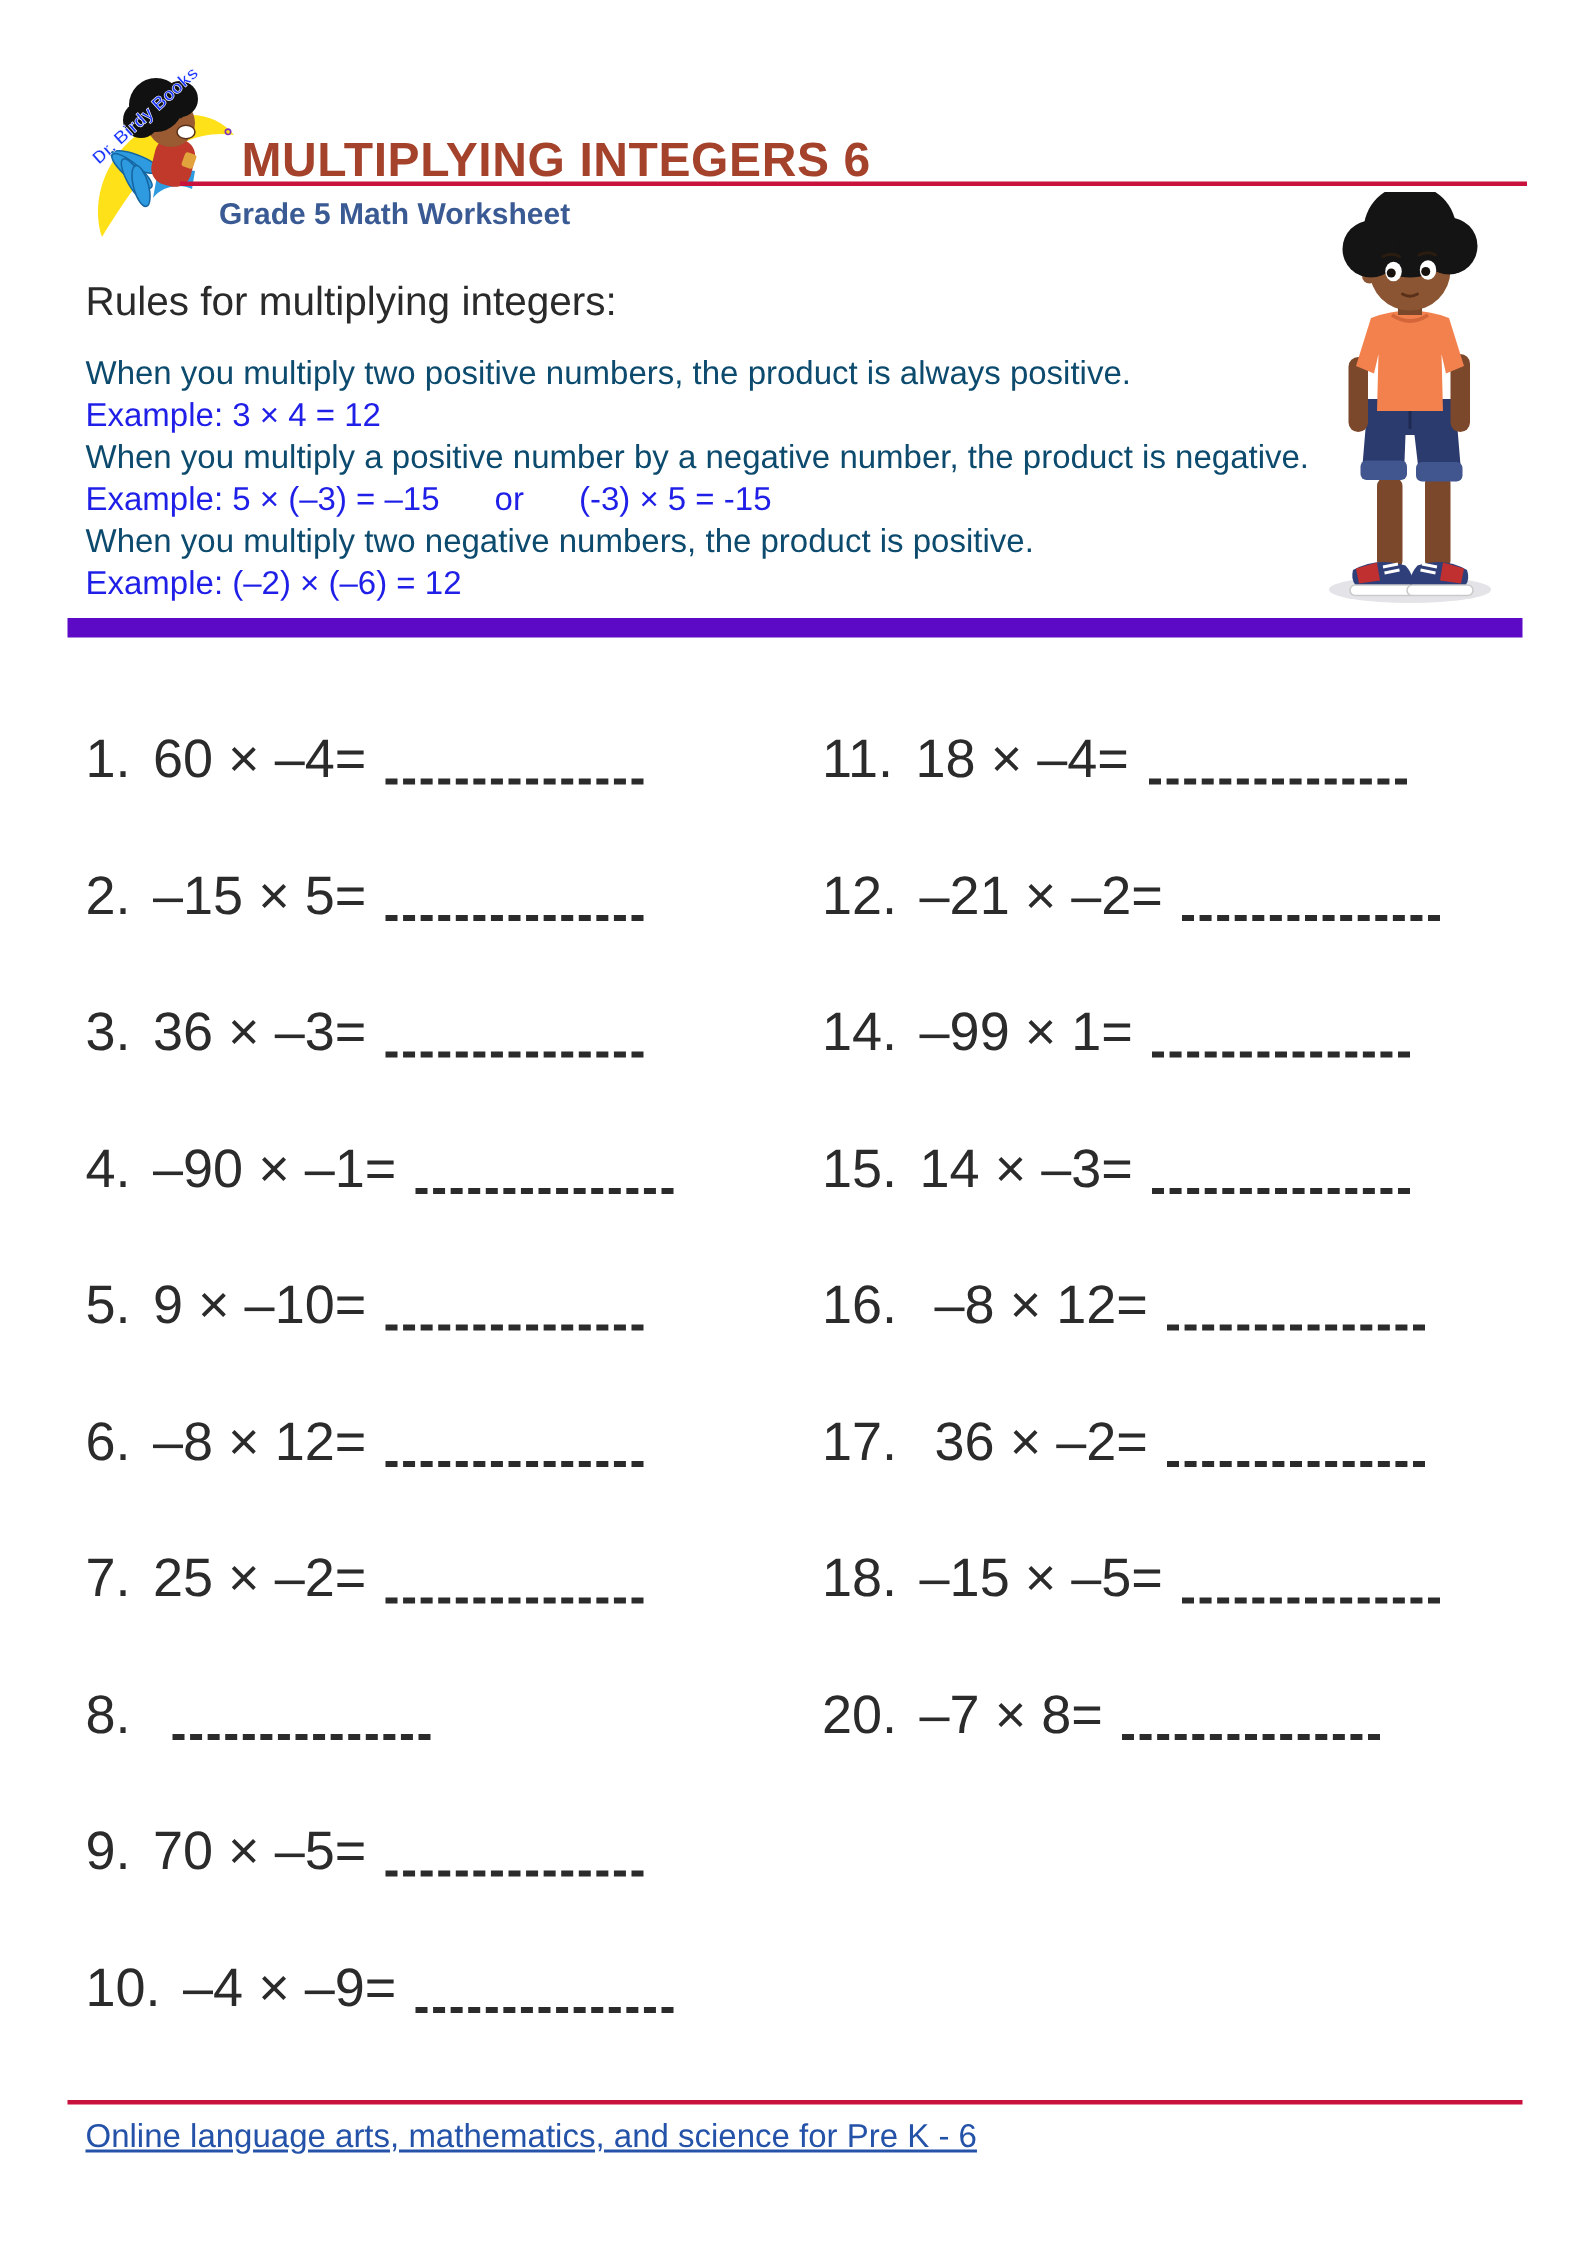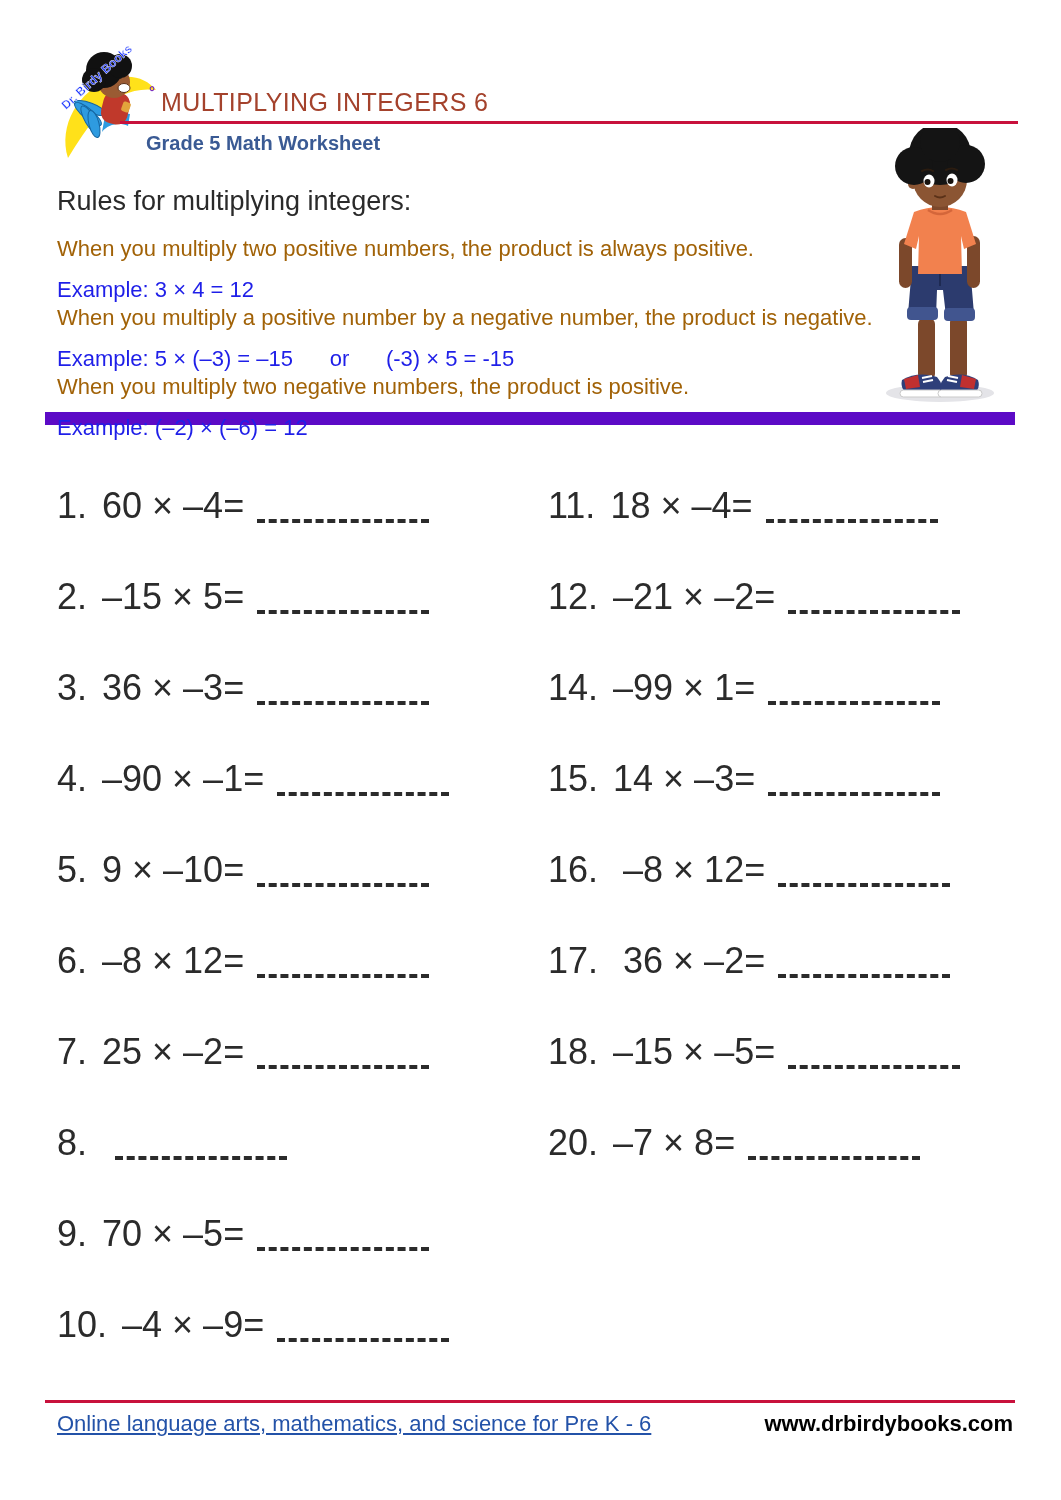--- a/index.html
+++ b/index.html
@@ -3,32 +3,32 @@
 <meta charset="utf-8">
 <style>
   html,body { margin:0; padding:0; background:#fff; }
   .page {
     position:relative; width:1061px; height:1500px; background:#ffffff;
     font-family:"Liberation Sans", sans-serif; overflow:hidden;
   }
   
   .logo { position:absolute; left:50px; top:44px; width:138px; height:142px; }
   .tm-mark { position:absolute; left:149px; top:83px; font-size:15px; color:#7B2FBE; font-weight:bold; }
-  .title { position:absolute; left:161px; top:88px; font-size:25px; font-weight:normal;
+  .title { position:absolute; left:161px; top:88px; font-size:32px; font-weight:bold;
            color:#A4422C; letter-spacing:0.4px; margin:0; }
   .hr-top { position:absolute; left:120px; top:121px; width:898px; height:3px; background:#C8113C; }
   .subtitle { position:absolute; left:146px; top:132px; font-size:20px; font-weight:bold;
               color:#3A5A94; margin:0; }
   
   .boy { position:absolute; left:866px; top:128px; width:150px; height:282px; z-index:1; }
   
   .rules { position:absolute; left:57px; top:186px; width:930px; z-index:3; }
   .rules h3 { margin:0 0 18px 0; font-size:27px; font-weight:500; color:#2a2a2a; }
-  .rline { margin:0; font-size:22px; line-height:28px; color:#a16207; white-space:nowrap; }
-  .rline.example { color:#1F1FE8;margin-top:13px; }
+  .rline { margin:0; font-size:22px; line-height:28px; color:#0c4a6e; white-space:nowrap; }
+  .rline.example { color:#1F1FE8; }
   
   .purple-bar { position:absolute; left:45px; top:412px; width:970px; height:13px; background:#5C0AC6; }
   
   .problems { position:absolute; left:0; top:460px; width:1061px; height:915px; }
   .col { position:absolute; top:0; display:flex; flex-direction:column; }
   .col-left { left:57px; } .col-right { left:548px; }
   .problem { height:91px; display:flex; align-items:center; font-size:36px; color:#2B2B2B; }
   .problem .num { margin-right:15px; }
   .problem .expr { white-space:pre; }
   .problem .blank { display:inline-block; width:172px; height:30px;
@@ -221,15 +221,14 @@
         <div class="problem">
         <span class="num">20.</span>
         <span class="expr">–7 × 8=</span>
         <span class="blank"></span>
       </div>
     </div>
   </section>
 
   <div class="hr-bottom"></div>
   <span class="tagline">Online language arts, mathematics, and science for Pre K - 6</span>
-  <span class="site">www.drbirdybooks.com</span>
 
 </div>
 
 </body></html>

